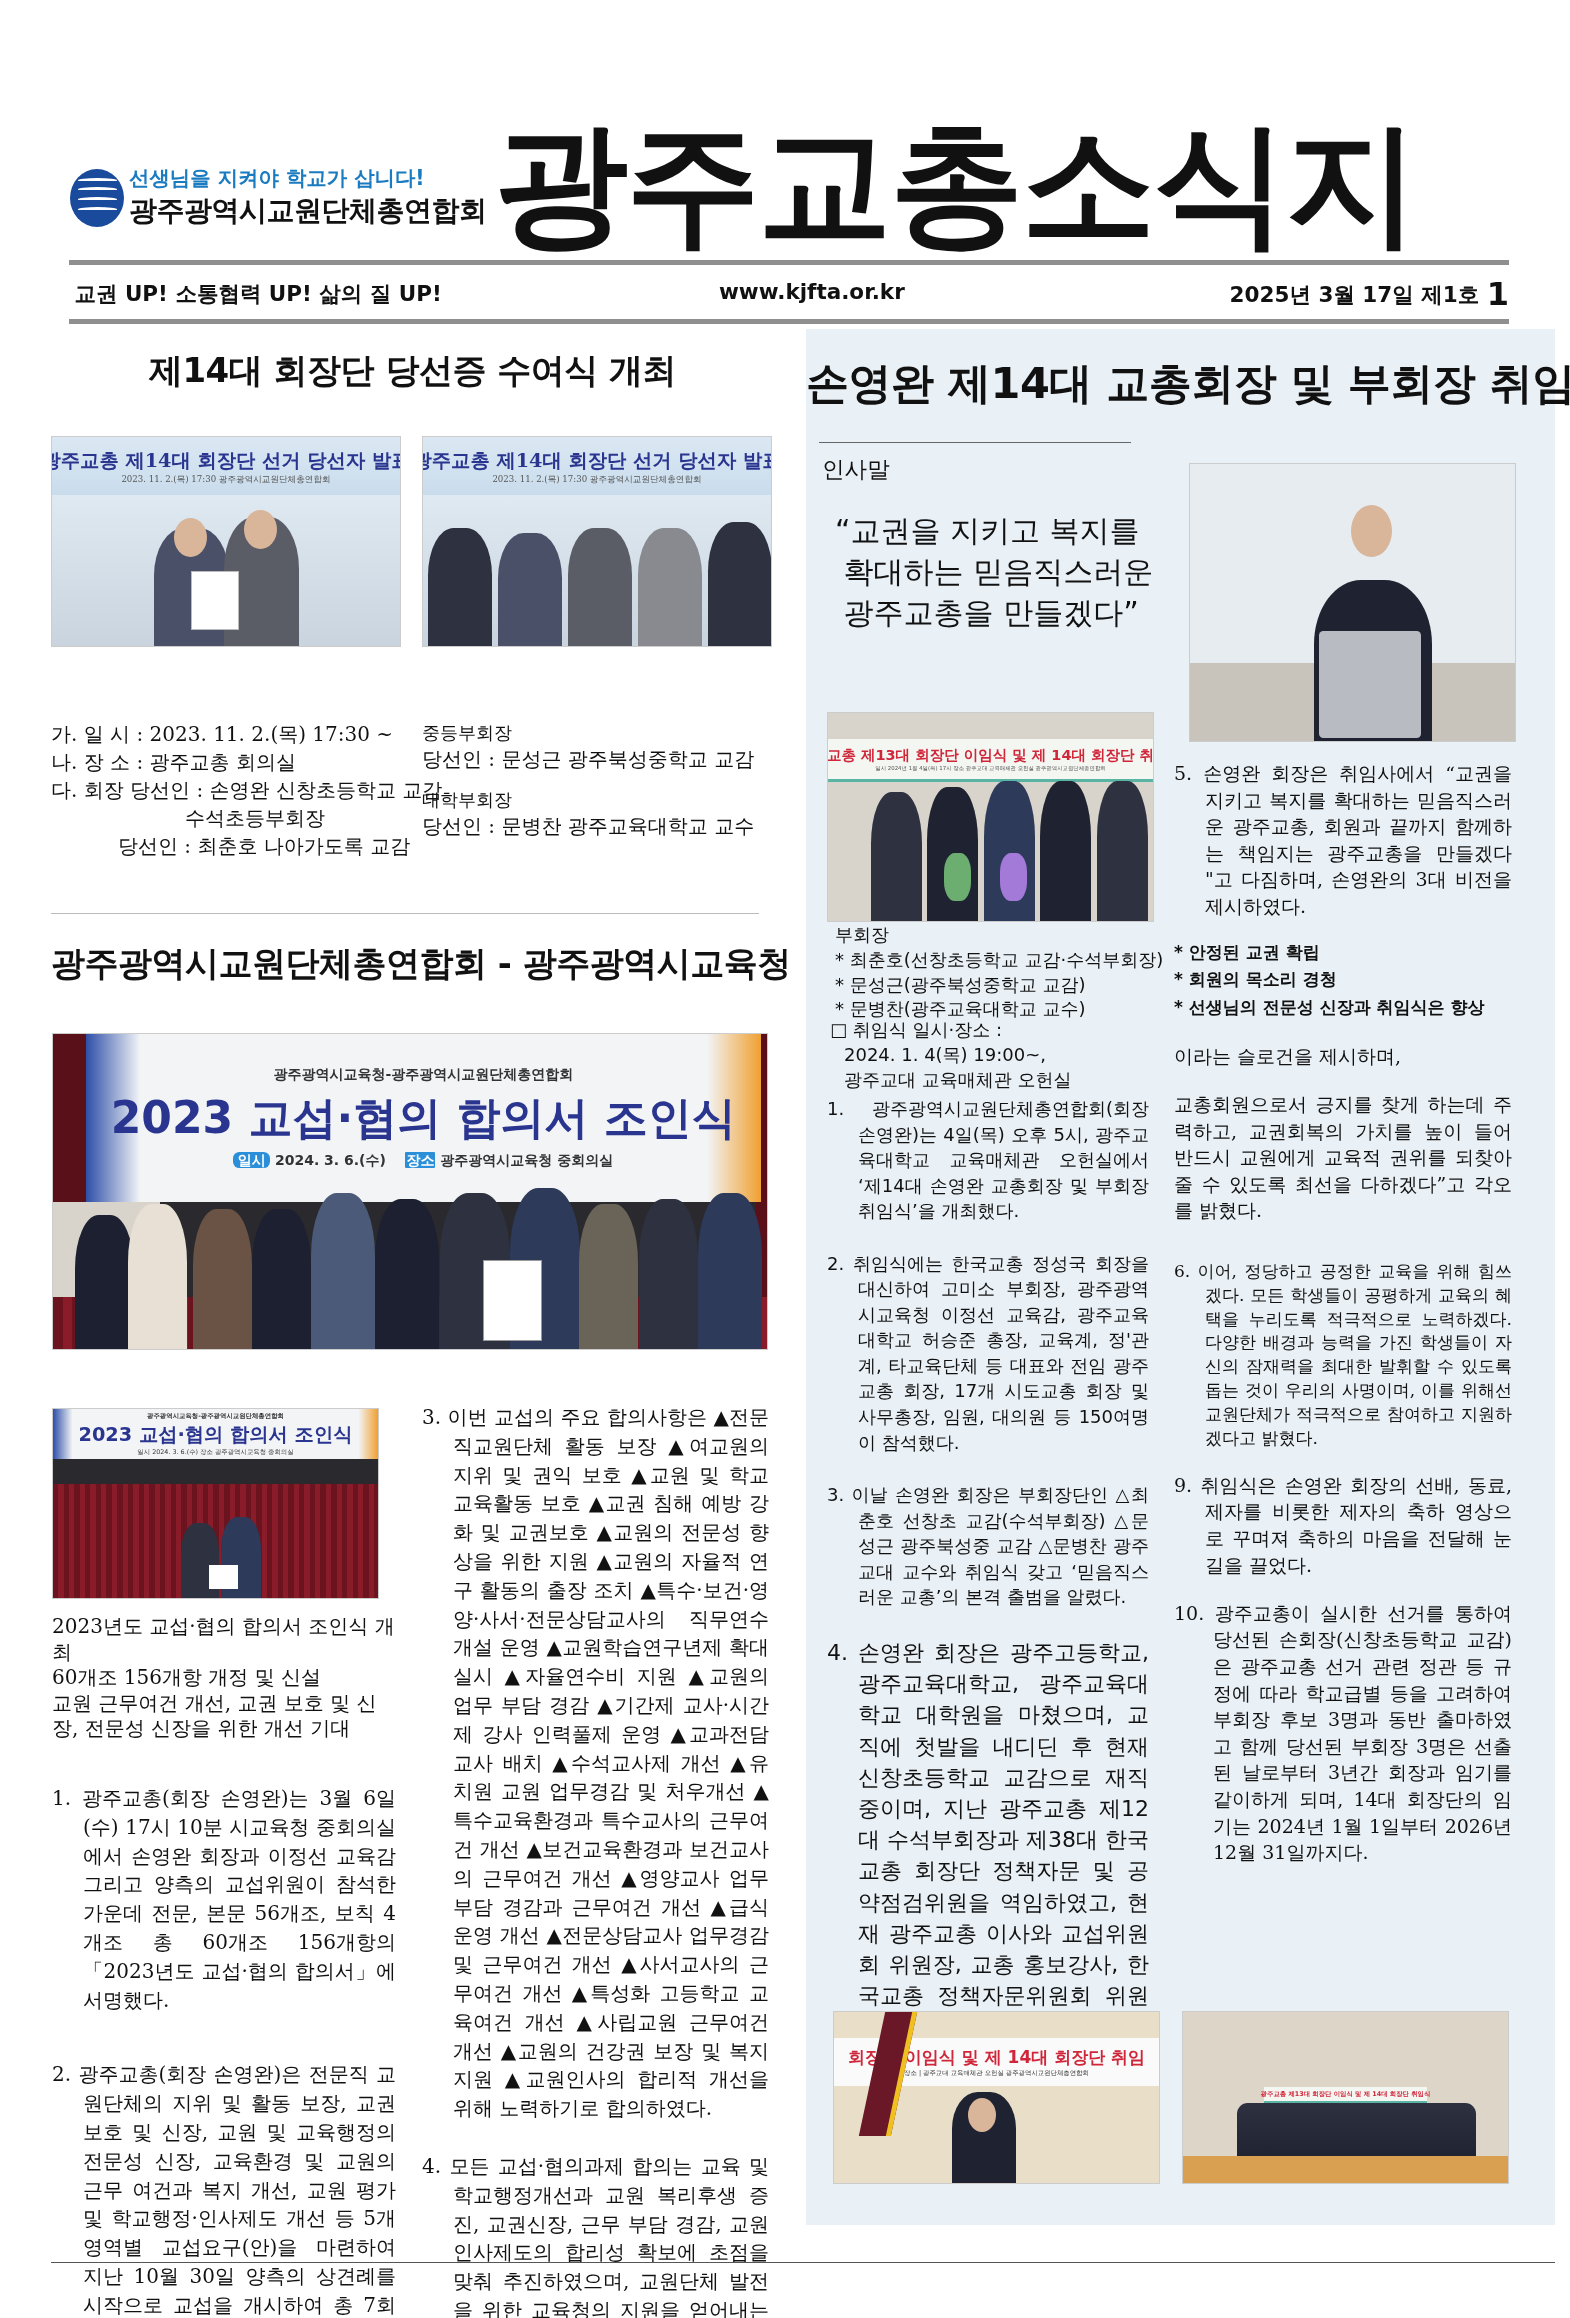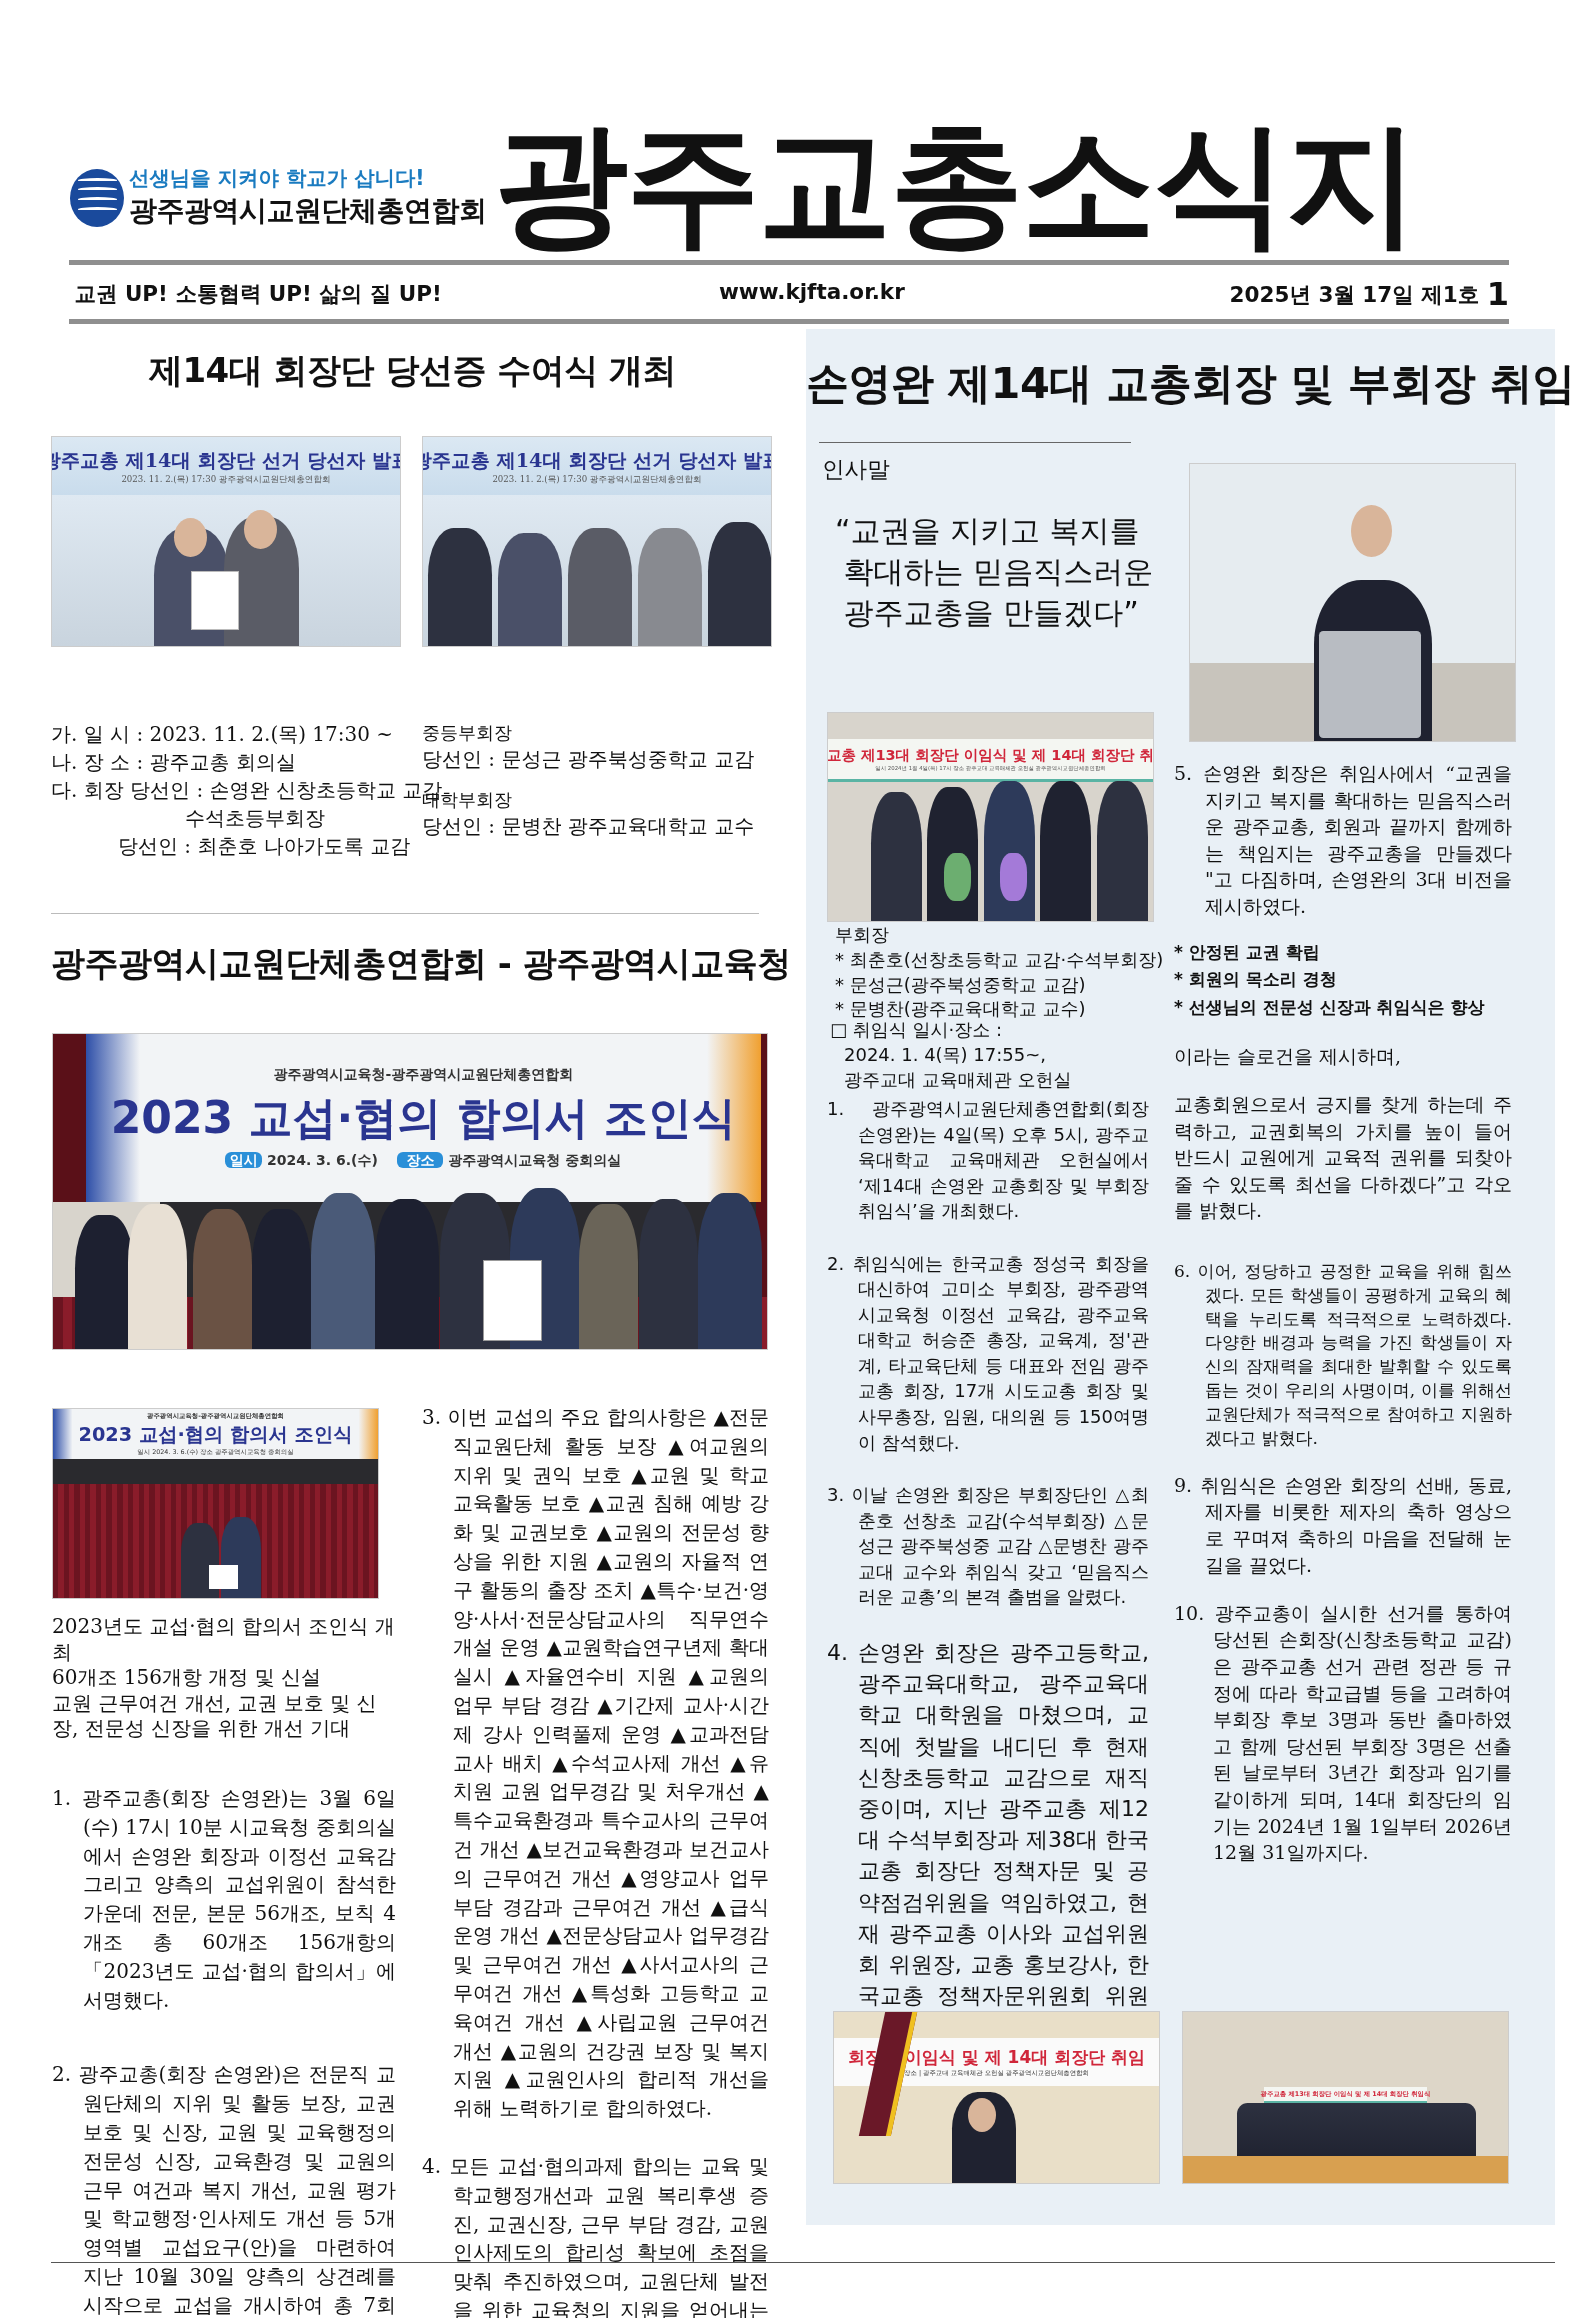--- a/index.html
+++ b/index.html
@@ -106,21 +106,21 @@
 </div>
 
 <div class="abs hr" style="left:51px;top:913px;width:708px;height:1.1px;background:#bbb"></div>
 
 <div class="abs h-sec sans" style="left:51px;top:941px;width:723px">광주광역시교원단체총연합회 - 광주광역시교육청</div>
 
 <div class="abs photo" style="left:52px;top:1033px;width:716px;height:317px;background:#5a1018">
   <div class="banner" style="left:33px;right:6.4px;height:168px;background:linear-gradient(90deg,#2e4fa8 0,#f2f4f6 8%,#f2f4f6 92%,#f0a030 100%);flex-direction:column;color:#2a3590">
     <span class="sans" style="font-size:14px;color:#333">광주광역시교육청-광주광역시교원단체총연합회</span>
     <span class="sans" style="font-size:44px;margin:4.3px 0">2023 교섭·협의 합의서 조인식</span>
-    <span class="sans" style="font-size:14px;color:#333"><span style="background:#2a8fd8;color:#fff;border-radius:6.4px;padding:0 4.3px">일시</span> <span>2024. 3. 6.(수)</span> &nbsp;&nbsp; <span style="background:#2a8fd8;color:#fff;border-radius:6px;padding:0 9px">장소</span> <span>광주광역시교육청 중회의실</span></span>
+    <span class="sans" style="font-size:14px;color:#333"><span style="background:#2a8fd8;color:#fff;border-radius:6.4px;padding:0 4.3px">일시</span> <span>2024. 3. 6.(수)</span> &nbsp;&nbsp; <span style="background:#2a8fd8;color:#fff;border-radius:1px;padding:0 1px">장소</span> <span>광주광역시교육청 중회의실</span></span>
   </div>
   <div class="abs" style="left:107px;top:168px;right:10.7px;height:97px;background:#2a2a2e"></div>
   <div class="abs" style="left:0;top:168px;width:107px;bottom:0;background:#d8d4cc"></div>
   <div class="ph-scene" style="top:263px;background:repeating-linear-gradient(90deg,#6b1420 0 9.7px,#8a1c2a 9.7px 19.3px)"></div>
   <div class="person" style="left:21.5px;width:59px;height:134px;background:#1d2030"></div>
   <div class="person" style="left:75px;width:59px;height:145px;background:#e8e0d4"></div>
   <div class="person" style="left:140px;width:59px;height:140px;background:#6a5244"></div>
   <div class="person" style="left:199px;width:59px;height:140px;background:#1d2030"></div>
   <div class="person" style="left:258px;width:64px;height:156px;background:#4a5a78"></div>
   <div class="person" style="left:322px;width:64px;height:150px;background:#1d2030"></div>
@@ -195,21 +195,21 @@
 </div>
 
 <div class="abs txt sans" style="left:835px;top:923px;font-size:18px;line-height:1.38">
   <div>부회장</div>
   <div>* 최춘호(선창초등학교 교감·수석부회장)</div>
   <div>* 문성근(광주북성중학교 교감)</div>
   <div>* 문병찬(광주교육대학교 교수)</div>
 </div>
 <div class="abs txt sans" style="left:830px;top:1018px;font-size:18px;line-height:1.38">
   <div>□ 취임식 일시·장소 :</div>
-  <div style="padding-left:14px">2024. 1. 4(목) 17:55~,</div>
+  <div style="padding-left:14px">2024. 1. 4(목) 19:00~,</div>
   <div style="padding-left:14px">광주교대 교육매체관 오헌실</div>
 </div>
 
 <div class="abs sans" style="left:827px;top:1096px;width:322px">
   <p class="para num" style="font-size:18px;line-height:1.42">1. 광주광역시교원단체총연합회(회장 손영완)는 4일(목) 오후 5시, 광주교육대학교 교육매체관 오헌실에서 ‘제14대 손영완 교총회장 및 부회장 취임식’을 개최했다.</p>
   <p class="para num" style="font-size:18px;line-height:1.42;margin-top:27px">2. 취임식에는 한국교총 정성국 회장을 대신하여 고미소 부회장, 광주광역시교육청 이정선 교육감, 광주교육대학교 허승준 총장, 교육계, 정'관계, 타교육단체 등 대표와 전임 광주교총 회장, 17개 시도교총 회장 및 사무총장, 임원, 대의원 등 150여명이 참석했다.</p>
   <p class="para num" style="font-size:18px;line-height:1.42;margin-top:27px">3. 이날 손영완 회장은 부회장단인 △최춘호 선창초 교감(수석부회장) △문성근 광주북성중 교감 △문병찬 광주교대 교수와 취임식 갖고 ‘믿음직스러운 교총’의 본격 출범을 알렸다.</p>
   <p class="para num" style="font-size:22px;line-height:1.42;margin-top:27px">4. 손영완 회장은 광주고등학교, 광주교육대학교, 광주교육대학교 대학원을 마쳤으며, 교직에 첫발을 내디딘 후 현재 신창초등학교 교감으로 재직 중이며, 지난 광주교총 제12대 수석부회장과 제38대 한국교총 회장단 정책자문 및 공약점검위원을 역임하였고, 현재 광주교총 이사와 교섭위원회 위원장, 교총 홍보강사, 한국교총 정책자문위원회 위원 등으로 활동하면서 교총의 교섭와 조직활성화에 많은 기여를 하였다.</p>
 </div>
 

